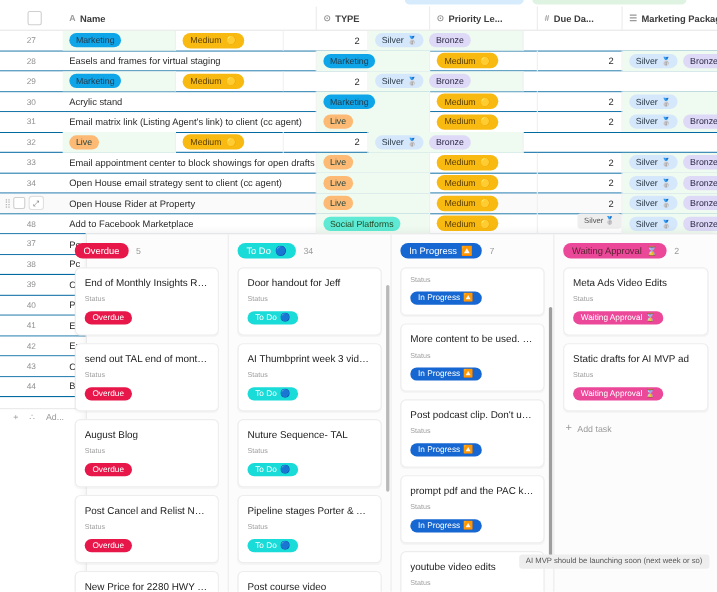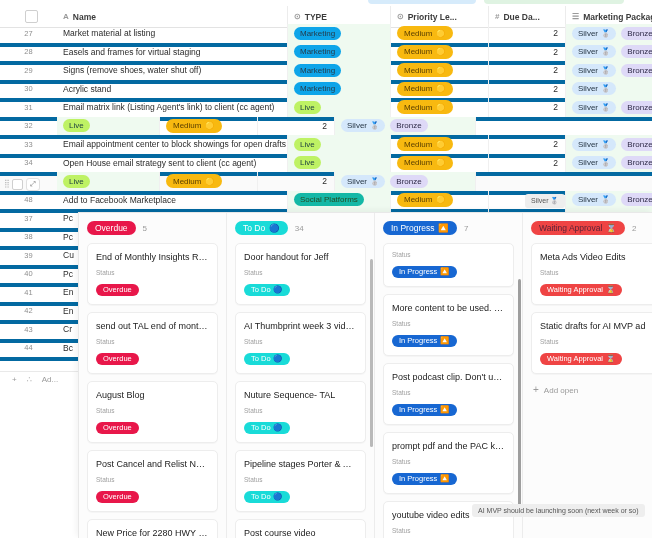--- a/index.html
+++ b/index.html
@@ -28,39 +28,39 @@
 
   .col-check { width:57px; flex:0 0 57px; border-right:none; justify-content:center; }
   .col-name  { width:231px; flex:0 0 231px; }
   .col-type  { width:103px; flex:0 0 103px; }
   .col-prio  { width:98px;  flex:0 0 98px; }
   .col-due   { width:77px;  flex:0 0 77px; }
   .col-pkg   { width:141px; flex:0 0 141px; }
 
   .hdr-check { width:13px; height:13px; border:1px solid #cfcfcf; border-radius:2px; background:#fff; }
 
-  .trow { display:flex; height:18.5px; border-bottom:4px solid #0369a1; align-items:flex-end;
+  .trow { display:flex; height:18.5px; border-bottom:1px solid #0369a1; align-items:center;
           background:#fff; }
   .trow.hover { background:#fafafa; }
   .cell { height:18.5px; display:flex; align-items:center; padding-left:6px;
           border-right:1px solid #f0f0f0; font-size:8.5px; color:#2b2b2b; overflow:hidden;
           white-space:nowrap; }
   .cell.num { width:57px; flex:0 0 57px; justify-content:center; padding-left:0;
               color:#8e8e8e; font-size:7.5px; border-right:none; }
   .cell.name { width:231px; flex:0 0 231px; }
   .cell.type { width:103px; flex:0 0 103px; background:#effaf0; }
   .cell.prio { width:98px;  flex:0 0 98px; }
   .cell.due  { width:77px;  flex:0 0 77px; justify-content:flex-end; padding-right:7px; }
   .cell.pkg  { width:141px; flex:0 0 141px; background:#effaf0; gap:5px; }
 
   .tag { display:inline-flex; align-items:center; border-radius:8px; padding:1px 6px;
          font-size:8px; line-height:11px; white-space:nowrap; }
   .tag-marketing { background:#0ea5e9; color:#253b4a; }
-  .tag-live      { background:#bef264; color:#1f4240; }
-  .tag-social    { background:#14b8a6; color:#244a24; }
+  .tag-live      { background:#fdba74; color:#1f4240; }
+  .tag-social    { background:#5eead4; color:#244a24; }
   .tag-medium    { background:#f8b910; color:#5a3f00; border-radius:9px; padding:1.5px 7px;
                    font-size:8px; min-width:56px; justify-content:space-between; font-weight:normal;}
   .tag-silver    { background:#d5e8fb; color:#263645; }
   .tag-bronze    { background:#ded9f7; color:#2e2a47; }
   .tag .emo { font-size:7.5px; margin-left:3px; }
 
   .rowtools { width:57px; flex:0 0 57px; display:flex; align-items:center; gap:3px;
               padding-left:4px; }
   .drag-dots { color:#b5b5b5; font-size:8px; letter-spacing:-1px; line-height:8px; }
   .mini-check { width:11px; height:11px; border:1px solid #cfcfcf; border-radius:2px; background:#fff; }
@@ -72,31 +72,31 @@
   .trow.trunc .cell.name { color:#2b2b2b; }
 
   
   .grid-footer { position:absolute; left:0; top:371px; width:88px; height:16px;
                  display:flex; align-items:center; gap:10px; padding-left:12px;
                  border-top:1px solid #e9e9e9; background:#fff; color:#9a9a9a; font-size:8px; }
 
   
   .board { position:absolute; left:78px; top:212px; width:574px; height:326px;
            background:#fcfcfc; border-left:1px solid #e8e8e8; border-top:1px solid #e8e8e8;
-           display:flex; box-shadow:-2px -2px 6px rgba(0,0,0,0.05); }
+           display:flex; box-shadow:-2px -2px 6px rgba(0,0,0,0.05);justify-content:flex-end; }
   .bcol { width:148px; flex:0 0 148px; border-right:1px solid #ececec; padding:0 8px;
           position:relative; overflow:hidden; }
   .bcol:last-child { border-right:none; }
   .bcol-hd { display:flex; align-items:center; gap:7px; height:30px; }
   .status-pill { display:inline-flex; align-items:center; gap:4px; border-radius:10px;
                  padding:2px 8px; font-size:8.5px; color:#fff; white-space:nowrap; }
   .pill-overdue  { background:#e8174a; }
   .pill-todo     { background:#19dbd8; }
   .pill-progress { background:#1767d2; }
-  .pill-waiting  { background:#ef4444; color:#5d2336; }
+  .pill-waiting  { background:#ec4899; color:#5d2336; }
   .pill-count { font-size:8px; color:#9b9b9b; }
 
   .card { background:#fff; border:1px solid #ededed; border-radius:5px; padding:7px 8px 8px;
           margin-bottom:7px; box-shadow:0 1px 1px rgba(0,0,0,0.03); }
   .card-title { font-size:9px; color:#222; line-height:12px; white-space:nowrap;
                 overflow:hidden; text-overflow:ellipsis; margin-bottom:6px; }
   .card-lbl { font-size:6.5px; color:#a0a0a0; margin-bottom:2px; }
   .mini-pill { display:inline-flex; align-items:center; gap:3px; border-radius:8px;
                padding:1.5px 7px; font-size:7.5px; color:#fff; }
   .add-task { display:flex; align-items:center; gap:5px; color:#9a9a9a; font-size:8px;
@@ -146,21 +146,20 @@
       <div class="th col-pkg">
         <span class="ticon">☰</span>
         <span>Marketing Package</span>
       </div>
 
     </div>
 
     <div id="rows">
         <div class="trow">
           <div class="cell num">27</div>
-          <div class="cell name">Market material at listing</div>
           <div class="cell type">
             <span class="tag tag-marketing">Marketing</span>
           </div>
           <div class="cell prio">
             <span class="tag tag-medium">
               <span>Medium</span>
               <span class="emo">🟡</span>
             </span>
           </div>
           <div class="cell due">2</div>
@@ -182,21 +181,20 @@
             </span>
           </div>
           <div class="cell due">2</div>
           <div class="cell pkg">
             <span class="tag tag-silver">Silver<span class="emo">🥈</span></span>
             <span class="tag tag-bronze">Bronze</span>
           </div>
         </div>
         <div class="trow">
           <div class="cell num">29</div>
-          <div class="cell name">Signs (remove shoes, water shut off)</div>
           <div class="cell type">
             <span class="tag tag-marketing">Marketing</span>
           </div>
           <div class="cell prio">
             <span class="tag tag-medium">
               <span>Medium</span>
               <span class="emo">🟡</span>
             </span>
           </div>
           <div class="cell due">2</div>
@@ -292,20 +290,21 @@
             <span class="tag tag-silver">Silver<span class="emo">🥈</span></span>
             <span class="tag tag-bronze">Bronze</span>
           </div>
         </div>
         <div class="trow hover">
           <div class="rowtools">
             <span class="drag-dots">⣿</span>
             <span class="mini-check"></span>
             <span class="expand-btn">⤢</span>
           </div>
+          <div class="cell name">Open House Rider at Property</div>
           <div class="cell type">
             <span class="tag tag-live">Live</span>
           </div>
           <div class="cell prio">
             <span class="tag tag-medium">
               <span>Medium</span>
               <span class="emo">🟡</span>
             </span>
           </div>
           <div class="cell due">2</div>
@@ -506,20 +505,20 @@
         <div class="card"><div class="card-title">Meta Ads Video Edits</div><div class="card-lbl">Status</div><span class="mini-pill pill-waiting">
             <span>Waiting Approval</span>
             <span>⌛</span>
           </span></div>
         <div class="card"><div class="card-title">Static drafts for AI MVP ad</div><div class="card-lbl">Status</div><span class="mini-pill pill-waiting">
             <span>Waiting Approval</span>
             <span>⌛</span>
           </span></div>
         <div class="add-task">
           <span class="add-plus">+</span>
-          <span>Add open</span>
+          <span>Add task</span>
         </div>
       </div>
     </div>
 
   <div class="tooltip" style="left:472px; top:504px;">AI MVP should be launching soon (next week or so)</div>
 
 </div>
 
 </body></html>

